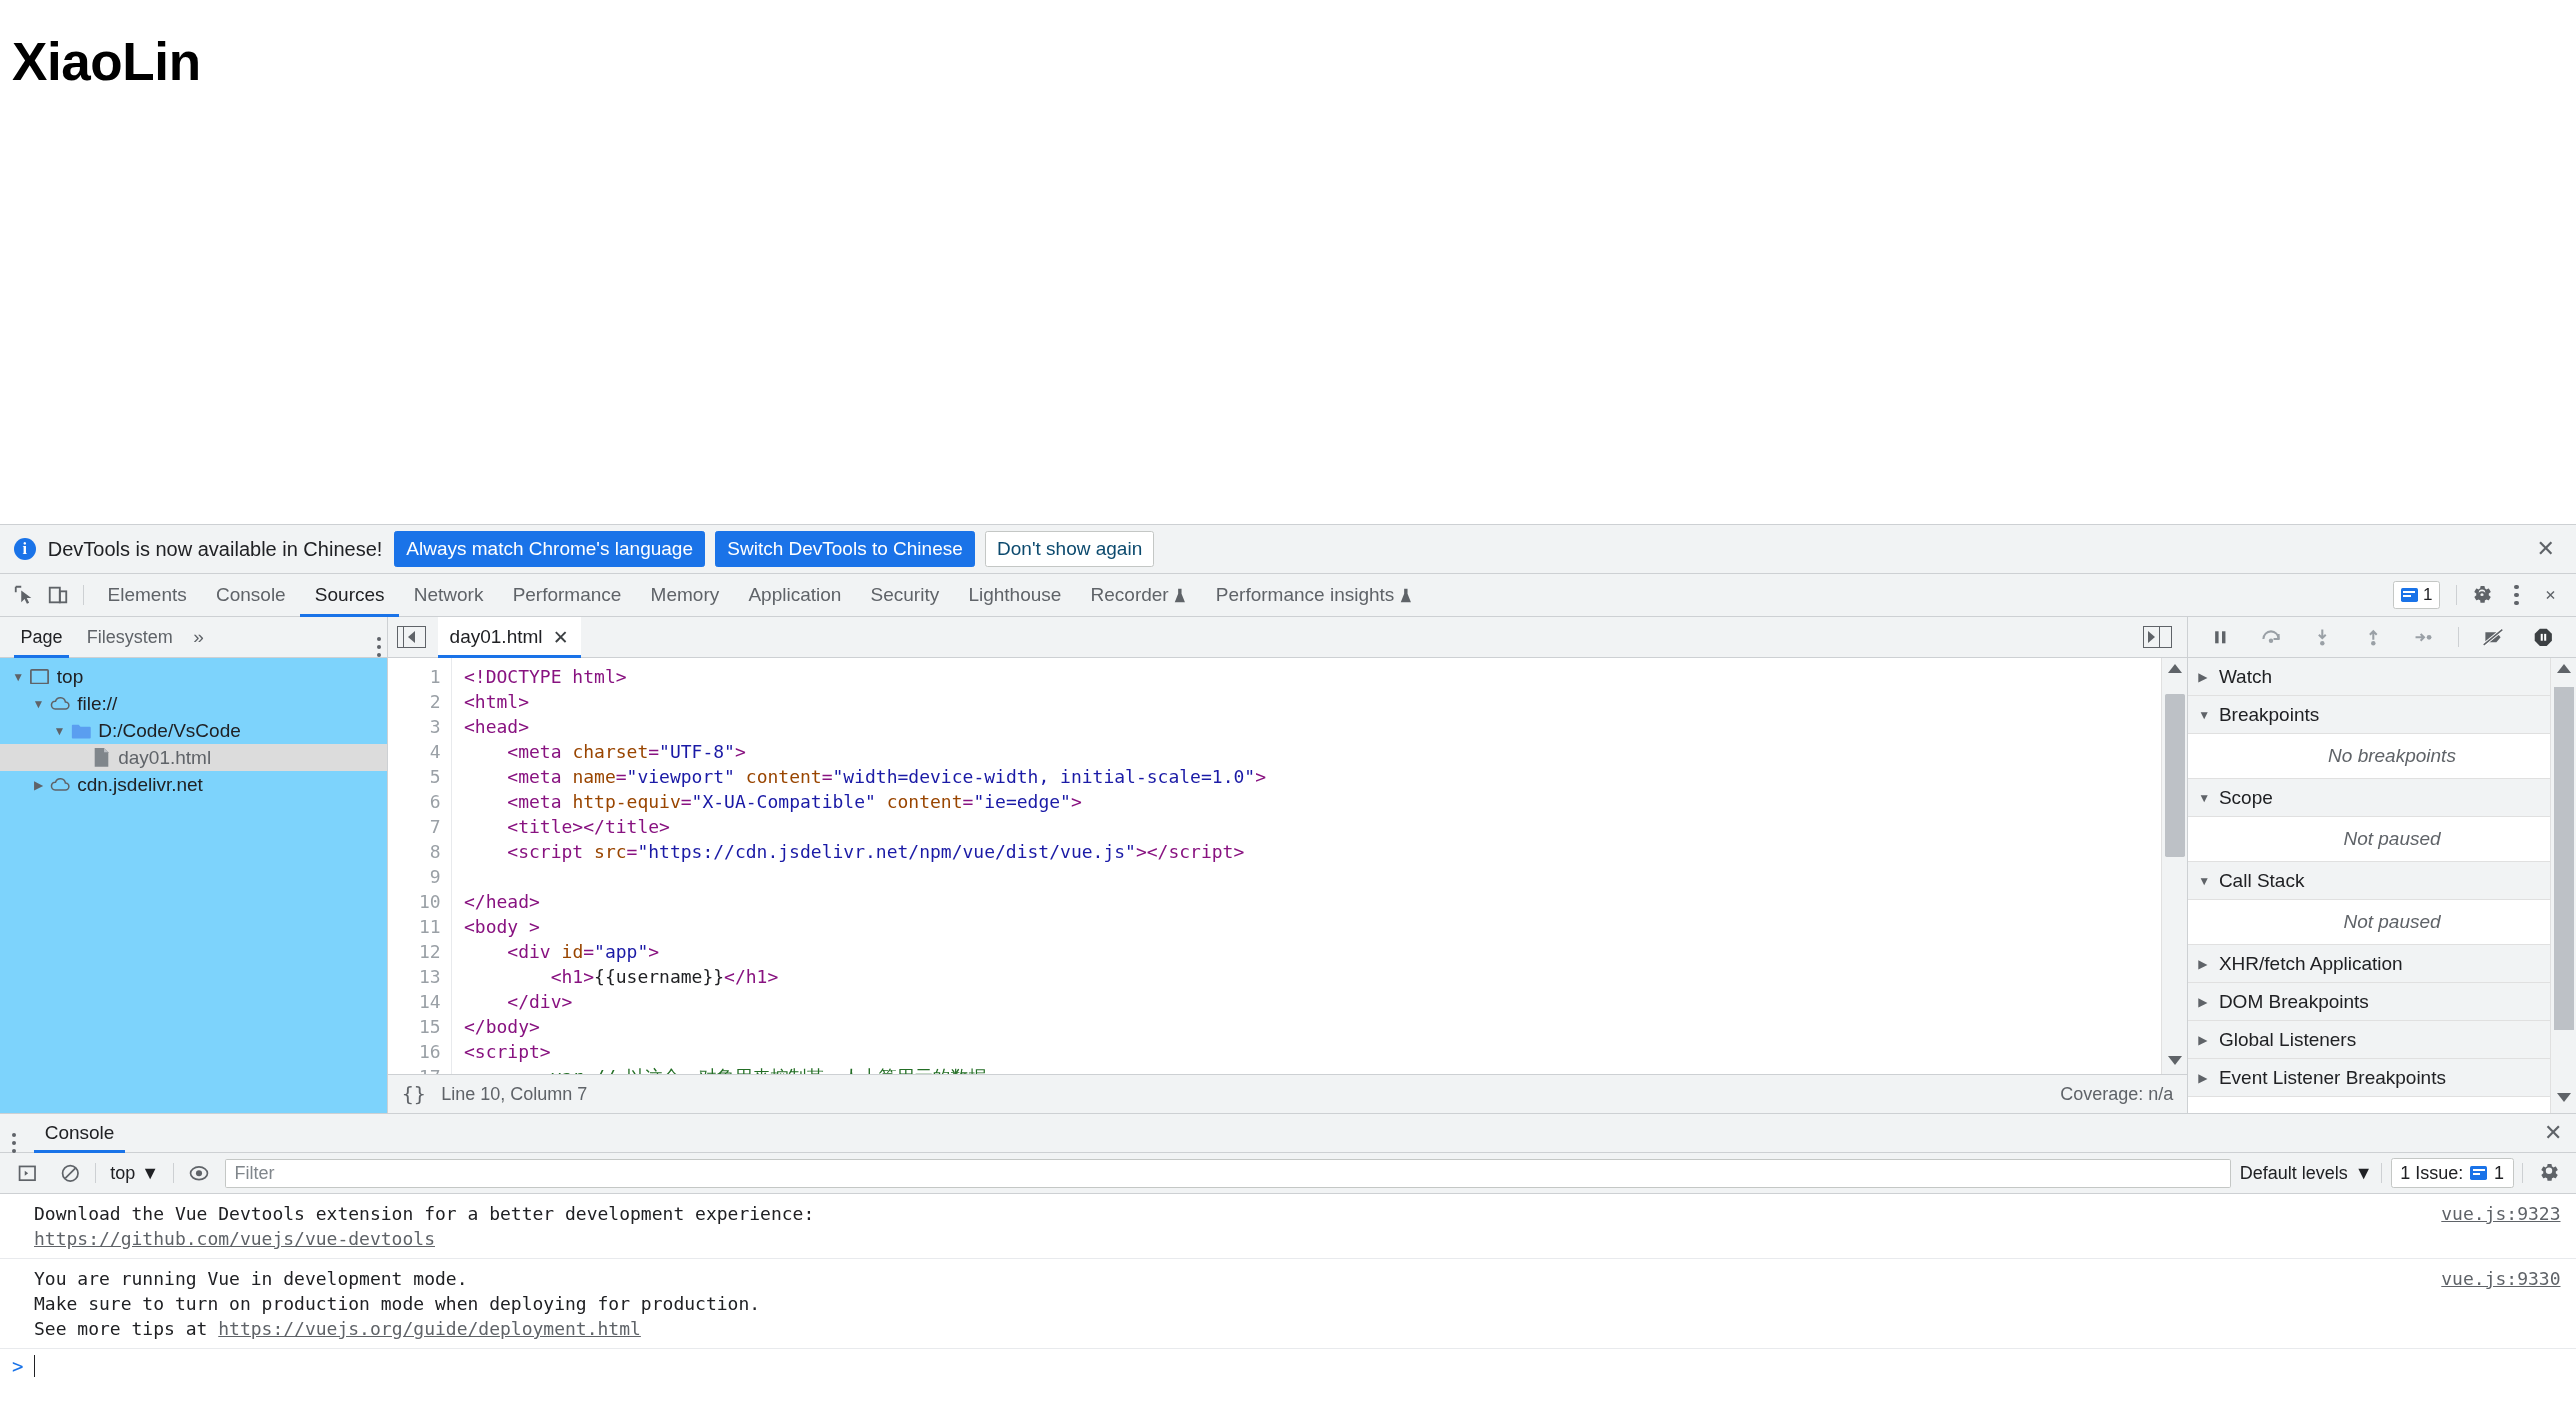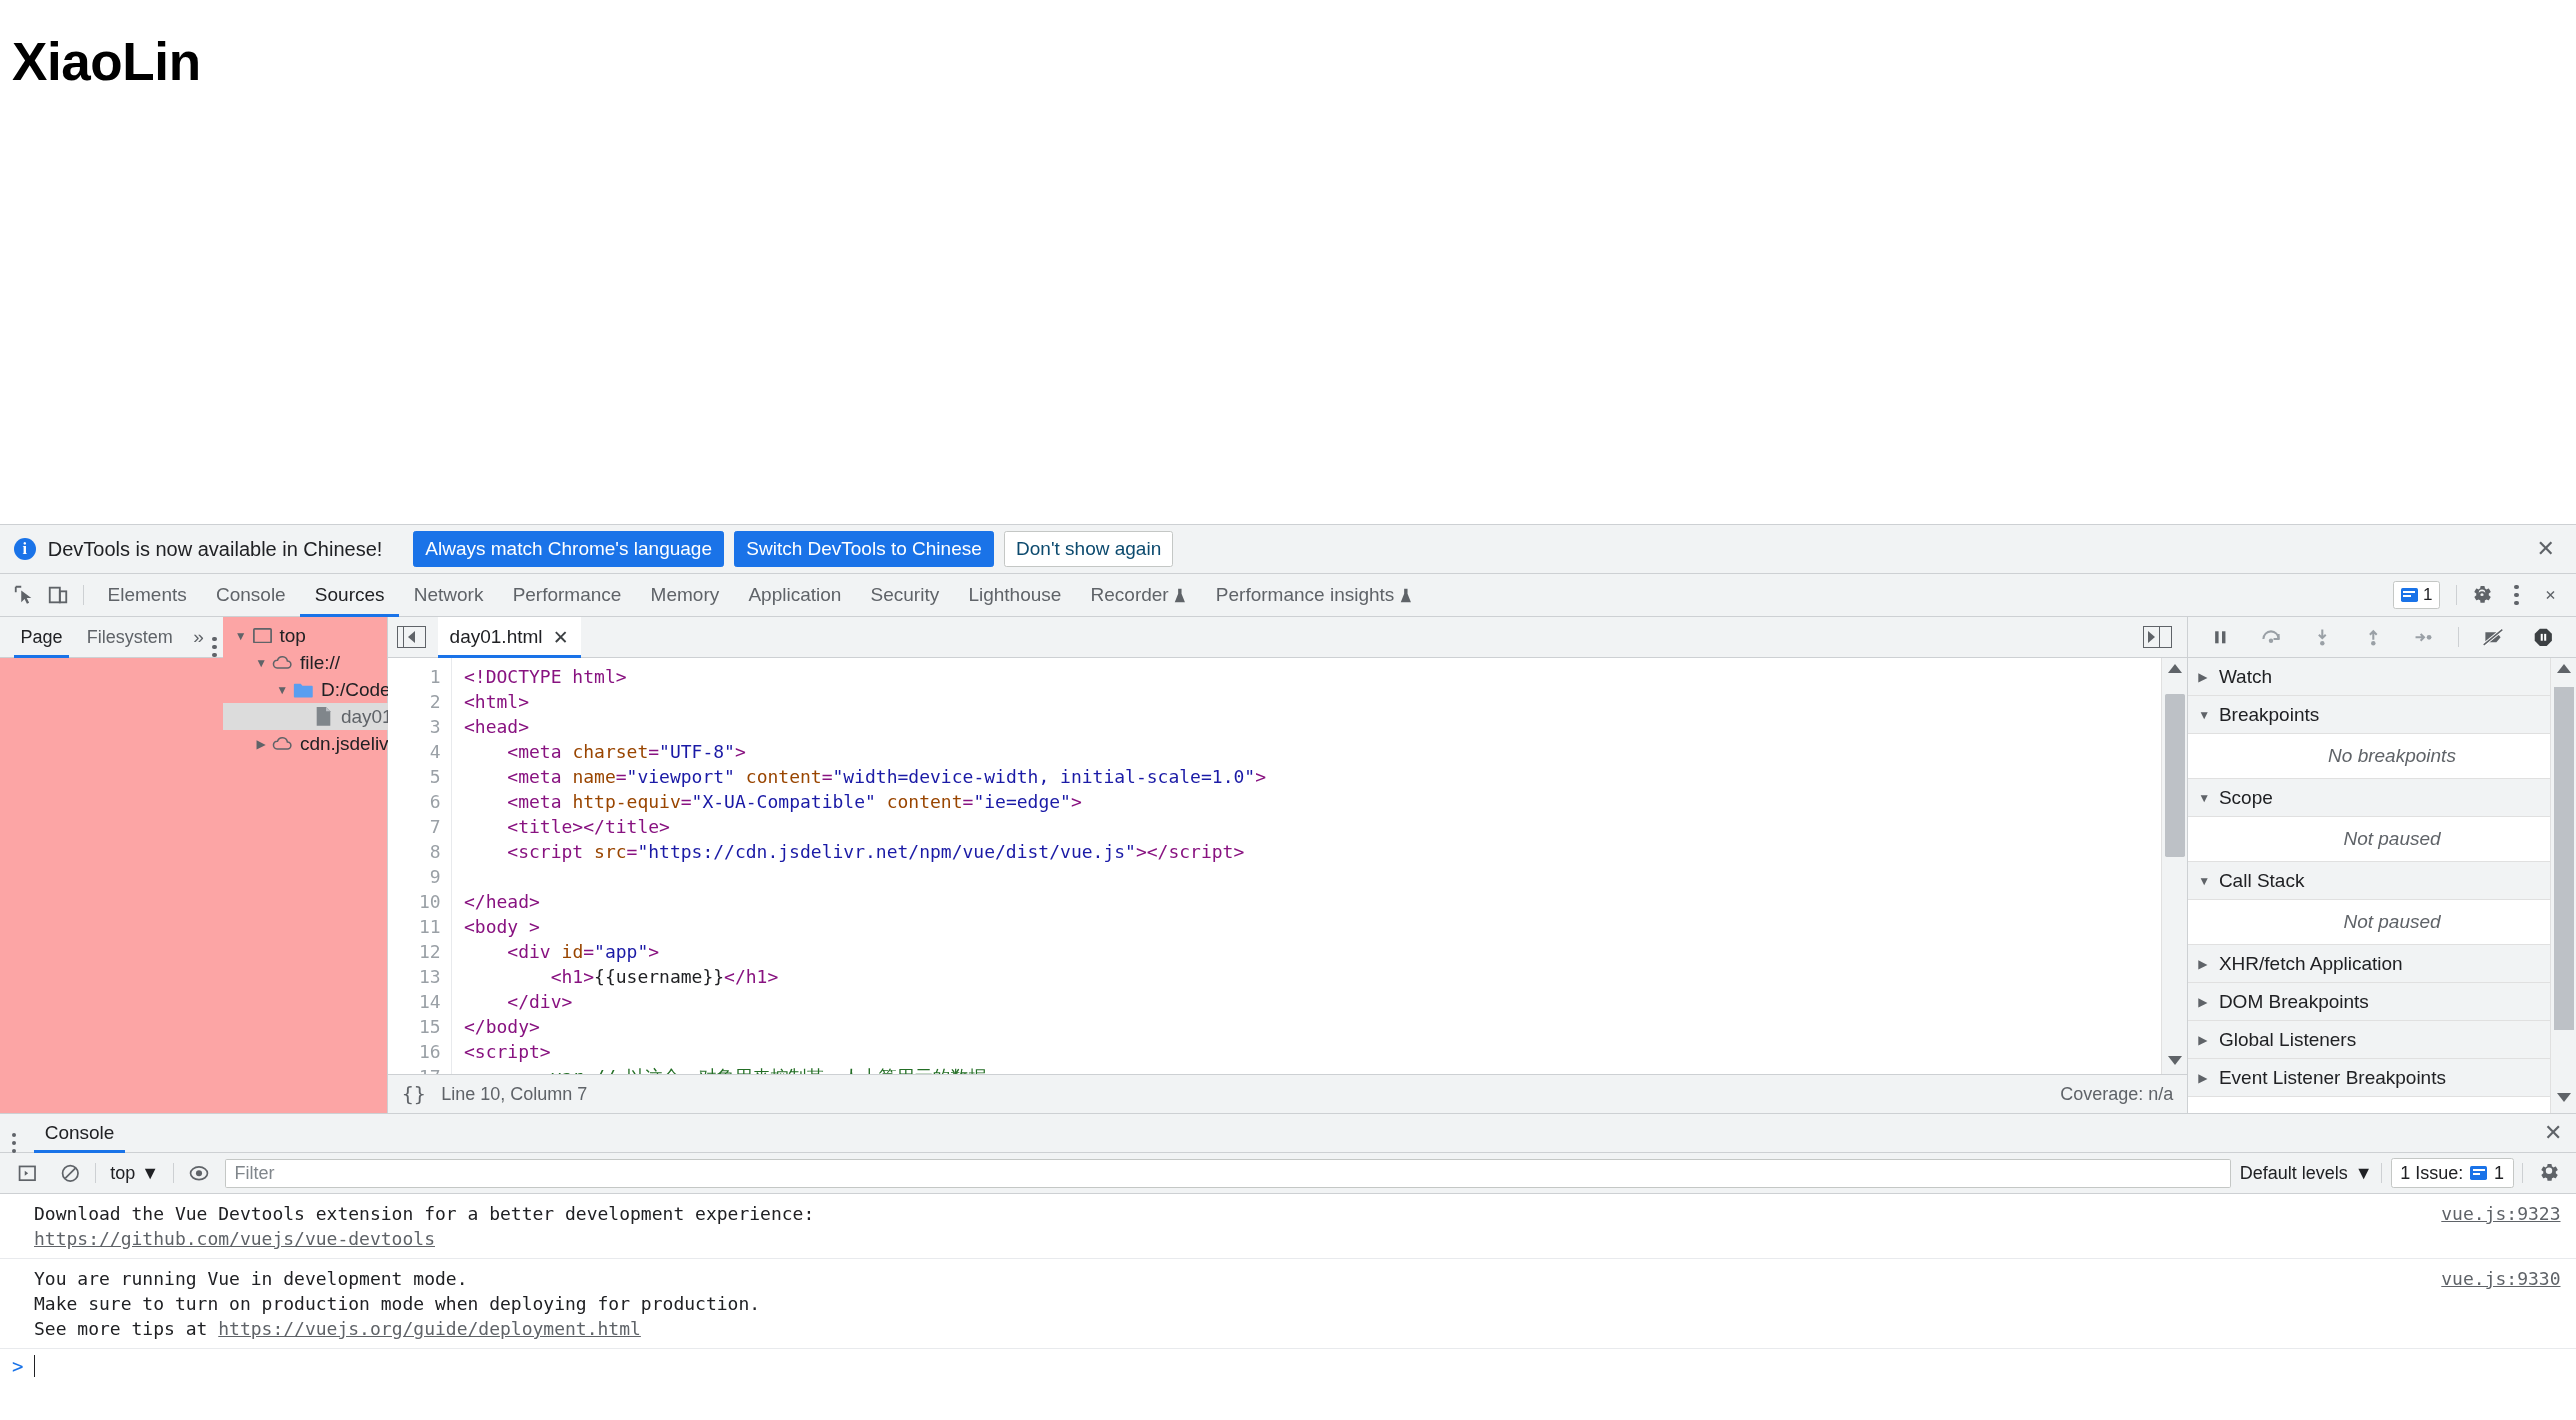--- a/index.html
+++ b/index.html
@@ -27,21 +27,21 @@
     position: absolute; left: 0; top: 524px; width: 2576px; height: 50px;
     background: #f1f3f4; border-top: 0.9px solid #cdd0d3; border-bottom: 0.9px solid #cdd0d3;
     display: flex; align-items: center; padding: 0 13.7px;
   }
   .info-icon {
     width: 22px; height: 22px; border-radius: 50%; background: #1a73e8;
     color: #fff; font-size: 16.3px; font-weight: bold; font-family: "Liberation Serif", serif;
     display: flex; align-items: center; justify-content: center; flex: none;
     margin-right: 12px;
   }
-  .notify-text { font-size: 20px; color: #202124; margin-right: 31px; white-space: nowrap; }
+  .notify-text { font-size: 20px; color: #202124; margin-right: 12px; white-space: nowrap; }
   .btn-blue {
     background: #1a73e8; color: #fff; border: 0.9px solid #1a73e8; border-radius: 2.6px;
     font-size: 19px; padding: 6px 11px; margin-right: 10.3px; white-space: nowrap;
     font-family: "Liberation Sans", sans-serif; cursor: pointer; line-height: 1.15;
   }
   .btn-plain {
     background: #fff; color: #0c4a6e; border: 0.9px solid #c4c7c5; border-radius: 2.6px;
     font-size: 19px; padding: 6px 11px; white-space: nowrap;
     font-family: "Liberation Sans", sans-serif; cursor: pointer; line-height: 1.15;
   }
@@ -88,21 +88,21 @@
   .msg-badge::after { top: 7.7px; width: 7.7px; }
   .chip-num { font-size: 17px; color: #202124; }
 
   
   .sources-panel {
     position: absolute; left: 0; top: 617px; width: 2576px; height: 496px;
     display: flex; background: #fff;
   }
 
   
-  .navigator { width: 388px; flex: none; border-right: 0.9px solid #cdd0d3; background: #fca5a5; display: flex; flex-direction: row; }
+  .navigator { width: 388px; flex: none; border-right: 0.9px solid #cdd0d3; background: #7dd3fc; display: flex; flex-direction: column; }
   .nav-tabs {
     height: 41px; background: #f1f3f4; border-bottom: 0.9px solid #cdd0d3;
     display: flex; align-items: center; padding-left: 8.6px;
   }
   .nav-tab {
     font-size: 18px; color: #5f6368; padding: 0 12px; height: 41px; display: flex;
     align-items: center; cursor: pointer; position: relative; white-space: nowrap;
   }
   .nav-tab.active { color: #202124; }
   .nav-tab.active::after {

